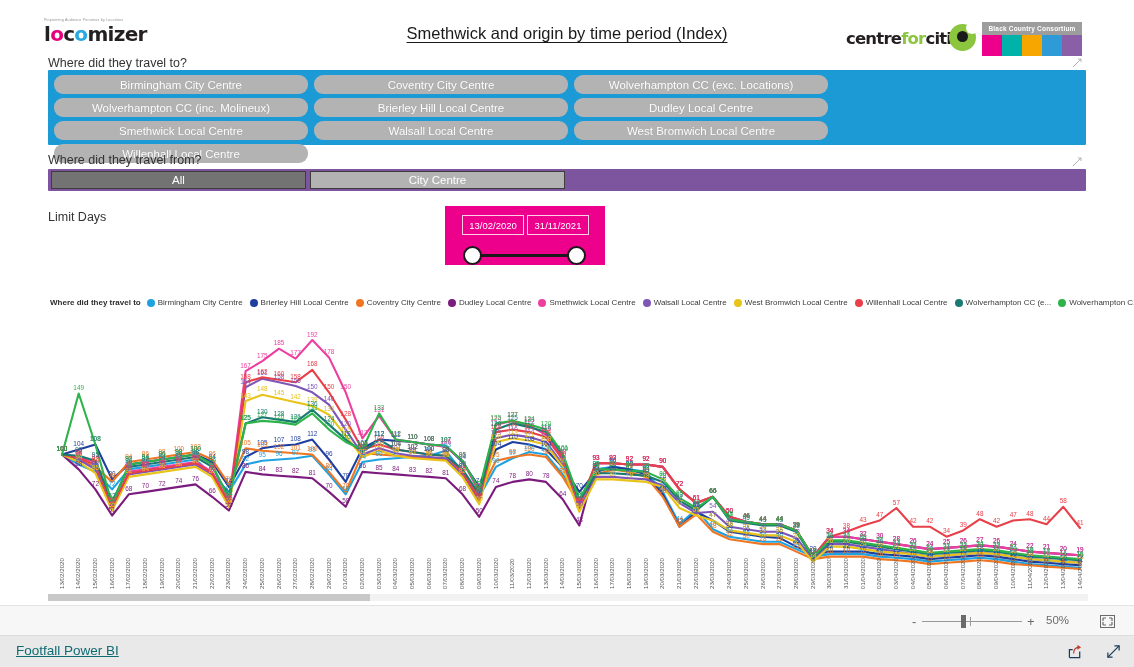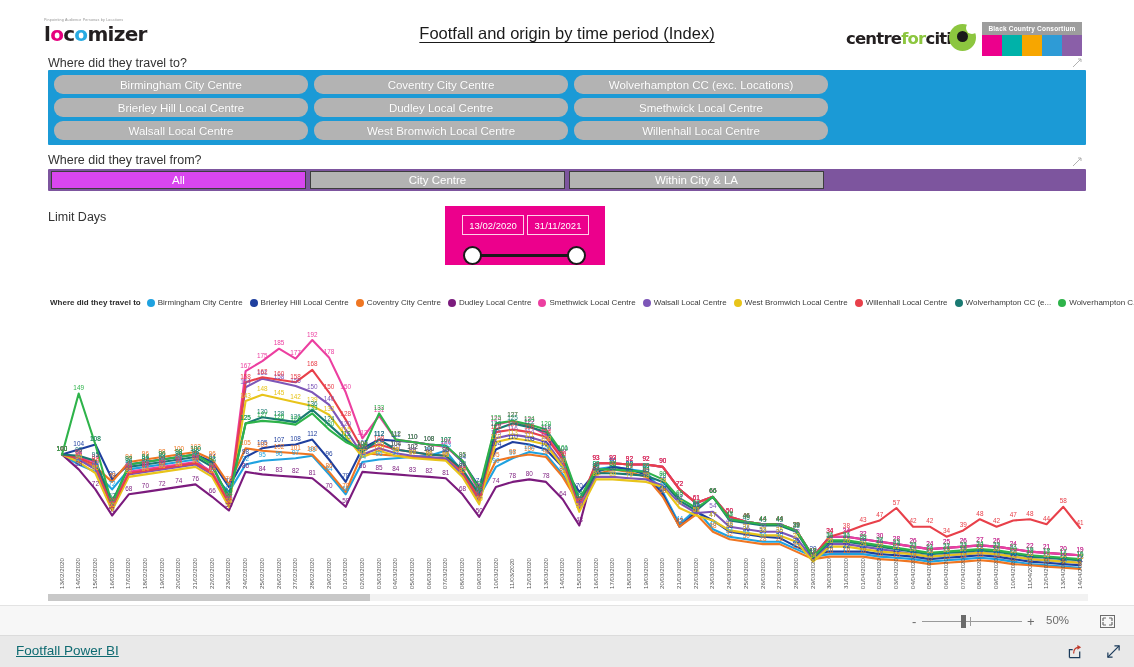--- a/index.html
+++ b/index.html
@@ -134,21 +134,21 @@
   #panel-from {
     left: 48px; top: 169px; width: 1038px; height: 22px;
     background: #7d559e;
     padding: 2px 1px;
   }
   #panel-from .chip {
     width: 255px; height: 18px; margin: 0 2px;
     background: #b3b3b3; border: 1px solid #3d3d3d;
   }
   #panel-from .chip.selected {
-    background: #d946ef;
+    background: #737373;
   }
 
   
   #limit-days-label {
     left: 48px; top: 210px;
     font-size: 12.5px; color: #333333;
   }
   #date-slicer {
     position: absolute; left: 445px; top: 206px;
     width: 160px; height: 59px;
@@ -299,21 +299,21 @@
 
 <div id="app">
 
   <div id="canvas">
 
     <div class="logo-locomizer">
       <div class="logo-tagline">Pinpointing Audience Personas by Locations</div>
       <div class="logo-word">l<span class="pin">o</span>c<span class="dot">o</span>mizer</div>
     </div>
 
-    <div class="report-title">Footfall and origin by time period (Index)</div>
+    <div class="report-title">Smethwick and origin by time period (Index)</div>
 
     <div class="logo-cfc">
       <div class="cfc-word">centre<span class="green">for</span>cities</div>
       <div class="cfc-mark"></div>
     </div>
 
     <div class="logo-bcc">
       <div class="bcc-title">Black Country Consortium</div>
       <div class="bcc-bars" id="bcc-bars">
           <span style="background: rgb(236, 0, 140);"></span>
@@ -326,38 +326,38 @@
 
     <div class="slicer-label" style="left:48px; top:56px;">Where did they travel to?</div>
     <div class="slicer-panel" id="panel-to">
       <svg class="expand-icon" viewBox="0 0 10 10">
           <path d="M1 9 L9 1 M6 1 H9 V4" stroke="#555" stroke-width="1" fill="none"></path>
         </svg>
       <div class="chips" id="chips-to">
           <div class="chip">Birmingham City Centre</div>
           <div class="chip">Coventry City Centre</div>
           <div class="chip">Wolverhampton CC (exc. Locations)</div>
+          <div class="chip">Wolverhampton CC (inc. Molineux)</div>
           <div class="chip">Brierley Hill Local Centre</div>
           <div class="chip">Dudley Local Centre</div>
           <div class="chip">Smethwick Local Centre</div>
           <div class="chip">Walsall Local Centre</div>
           <div class="chip">West Bromwich Local Centre</div>
           <div class="chip">Willenhall Local Centre</div>
         </div>
     </div>
 
     <div class="slicer-label" style="left:48px; top:153px;">Where did they travel from?</div>
     <div class="slicer-panel" id="panel-from">
       <svg class="expand-icon" viewBox="0 0 10 10">
           <path d="M1 9 L9 1 M6 1 H9 V4" stroke="#555" stroke-width="1" fill="none"></path>
         </svg>
       <div class="chips" id="chips-from">
           <div class="chip selected">All</div>
           <div class="chip">City Centre</div>
-          <div class="chip">Within City &amp; LA</div>
         </div>
     </div>
 
     <div class="slicer-label" id="limit-days-label">Limit Days</div>
     <div id="date-slicer">
       <div class="date-box" id="date-from">13/02/2020</div>
       <div class="date-box" id="date-to">31/11/2021</div>
       <div class="slider-track"></div>
       <div class="slider-handle" id="handle-left"></div>
       <div class="slider-handle" id="handle-right"></div>

